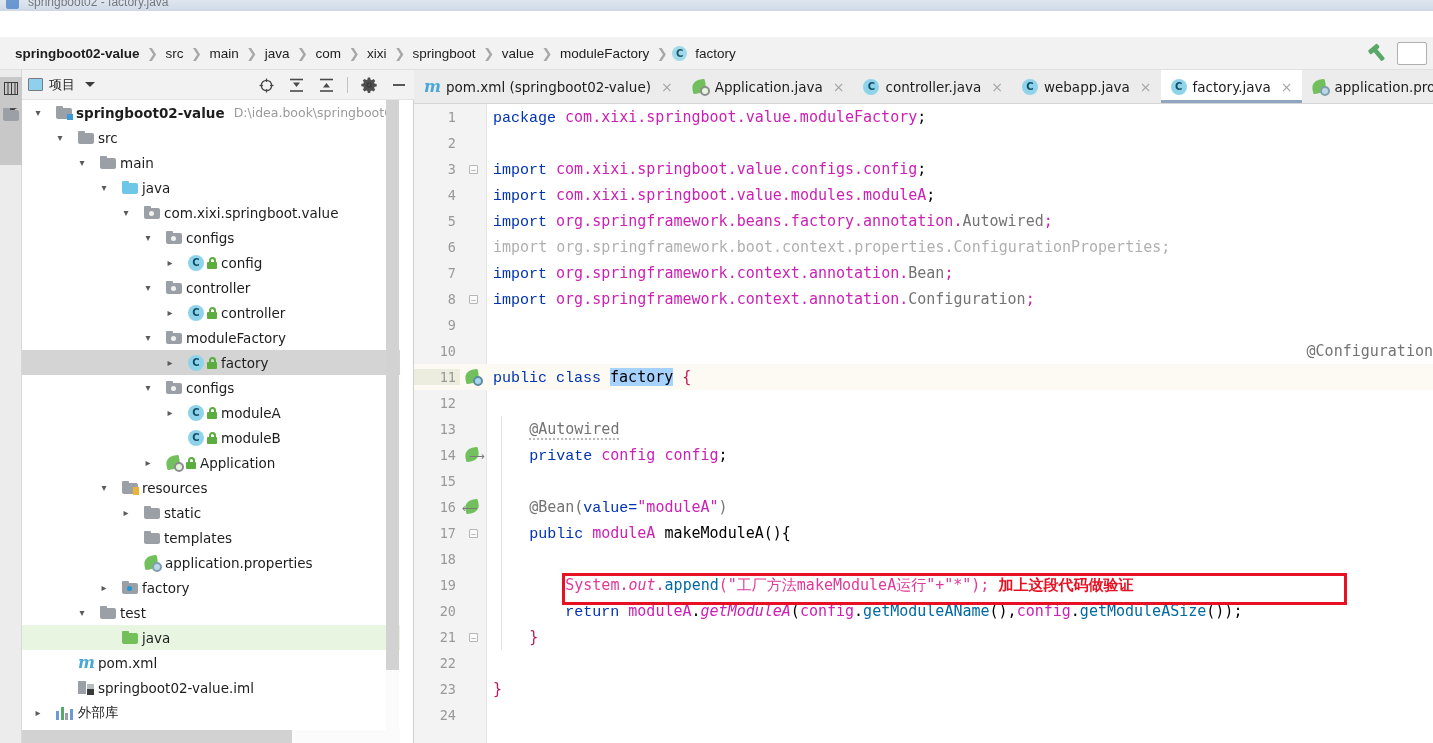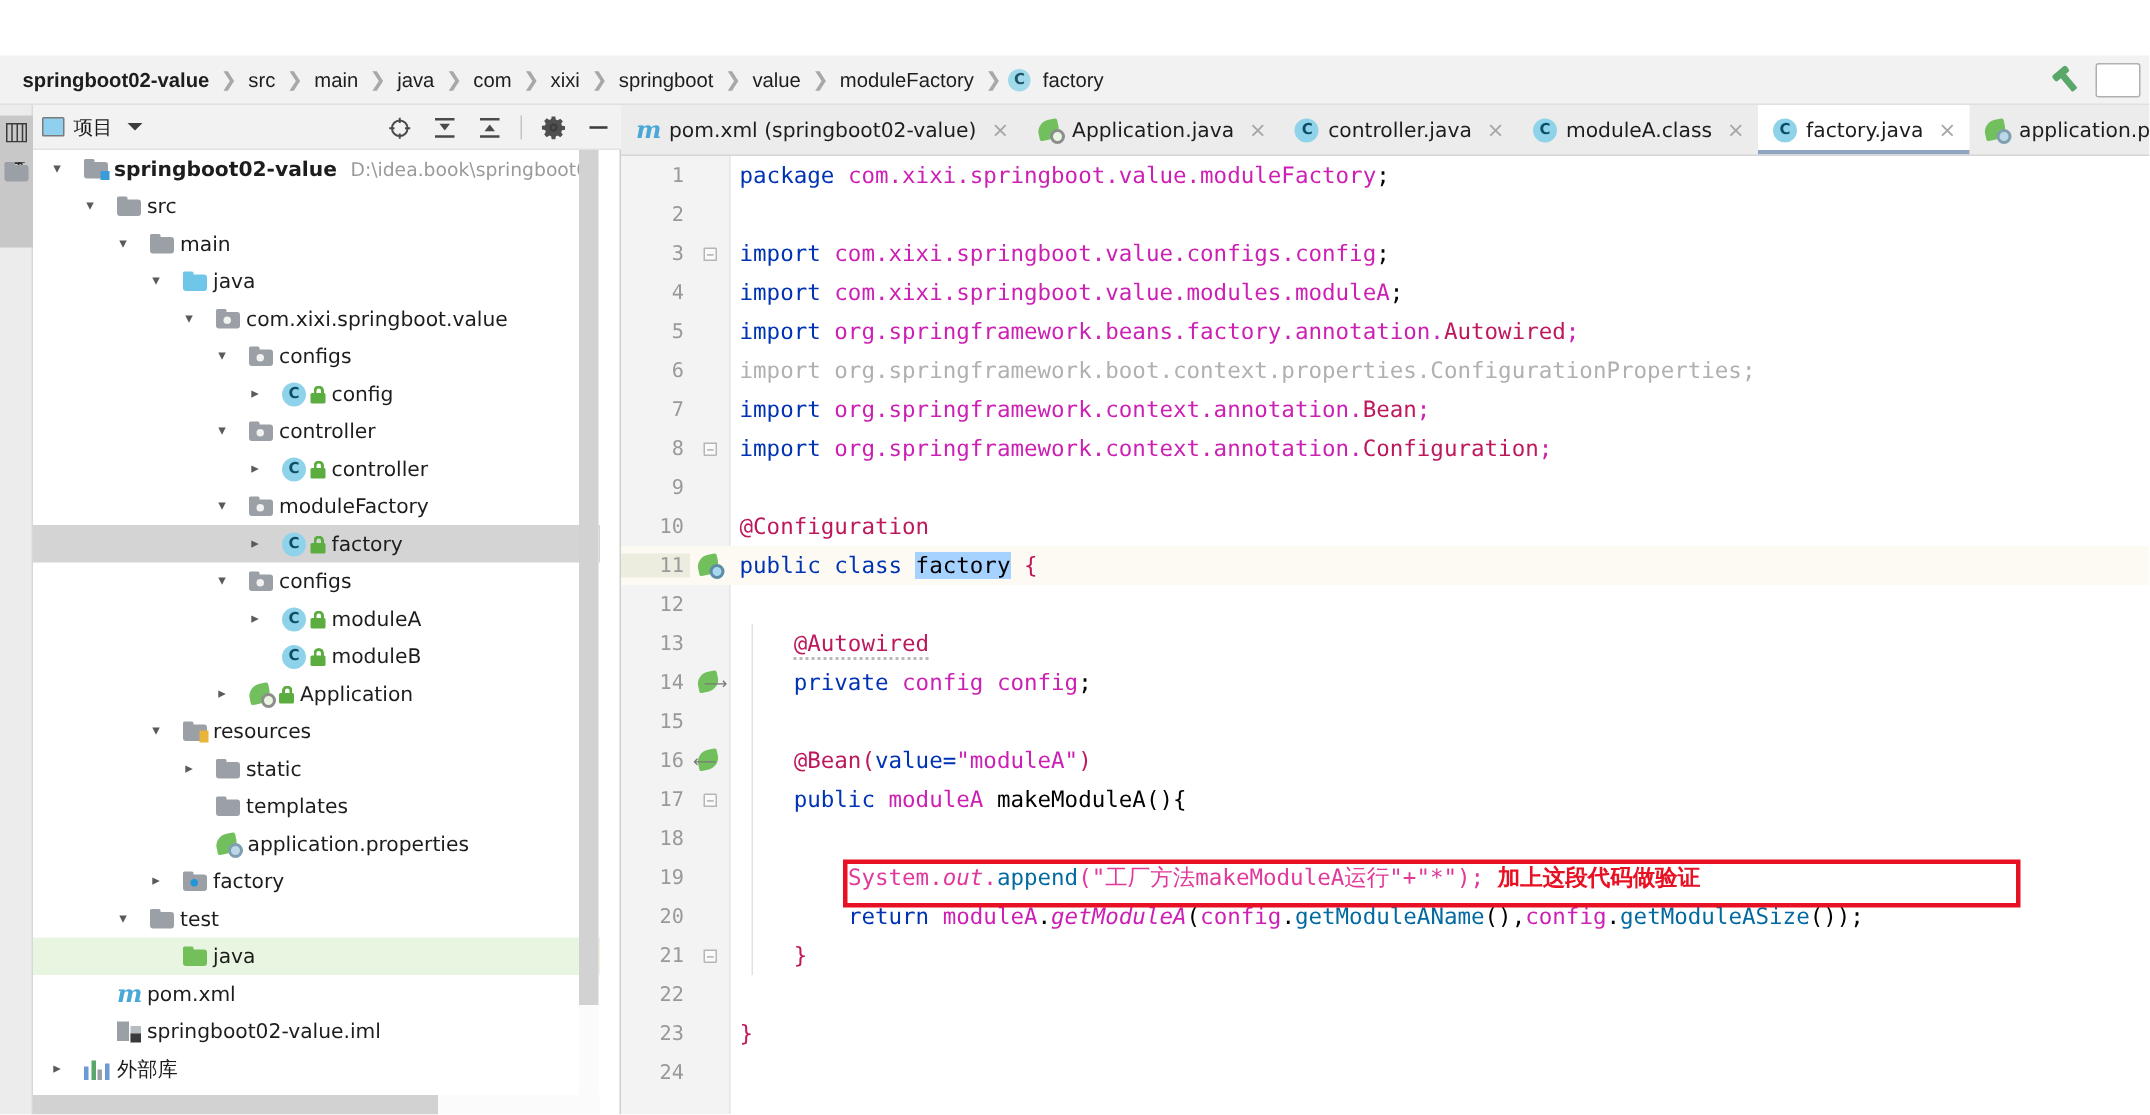--- a/index.html
+++ b/index.html
@@ -216,23 +216,23 @@
   .fold.top { border-radius: 1px 1px 0 0; }
   .fold.bot { border-radius: 0 0 1px 1px; }
   .codetext {
     flex: 1; font-size: 15px; white-space: pre; z-index: 1;
     font-family: "DejaVu Sans Mono", "Liberation Mono", monospace;
     padding-left: 6px; letter-spacing: 0;
   }
   .ind-guide { position: absolute; left: 87px; top: 0; width: 1px; height: 26px; background: #e2e2e2; z-index: 1; }
 
   
-  .k  { color: #0033b3; }                   
+  .k  { color: #0033b3; font-family: Liberation Mono, monospace; }                   
   .s  { color: #cc1fb4; }                   
-  .an { color: #be185d; }                   
+  .an { color: #737373; text-align: right; }                   
   .ty { color: #cc1fb4; }                   
   .pl { color: #000000; }                   
   .gr { color: #b0b0b0; }                   
   .mth{ color: #0369a1; }                   
   .mg { color: #e0399a; }                   
   .br { color: #c2185b; }                   
   .it { font-style: italic; }
   .ul-wave { border-bottom: 2px dotted #b9b9b9; }
   .selhl { background: #a6d2ff; }
 
@@ -242,20 +242,24 @@
   .annot-text {
     color: #e81123; font-weight: bold; font-size: 15px;
     font-family: "DejaVu Sans", "Liberation Sans", sans-serif;
   }
 </style>
 </head>
 <body>
 
 <div class="app">
 
+  <div class="titlestrip">
+    <div class="ticon"></div>
+    <div class="tt">springboot02 - factory.java</div>
+  </div>
 
 
   <div class="navbar">
     <div class="crumb first">
       <span class="ctext">springboot02-value</span>
       <span class="sep">❯</span>
     </div>
     <div class="crumb">
       <span class="ctext">src</span>
       <span class="sep">❯</span>
@@ -636,21 +640,21 @@
         <span>Application.java</span>
         <span class="xclose">×</span>
       </div>
       <div class="etab">
         <span class="ic ic-class">C</span>
         <span>controller.java</span>
         <span class="xclose">×</span>
       </div>
       <div class="etab">
         <span class="ic ic-class">C</span>
-        <span>moduleA.class</span>
+        <span>webapp.java</span>
         <span class="xclose">×</span>
       </div>
       <div class="etab active">
         <span class="ic ic-class">C</span>
         <span>factory.java</span>
         <span class="xclose">×</span>
       </div>
       <div class="etab">
         <span class="ic ic-spring">
             <span class="leaf"></span>

